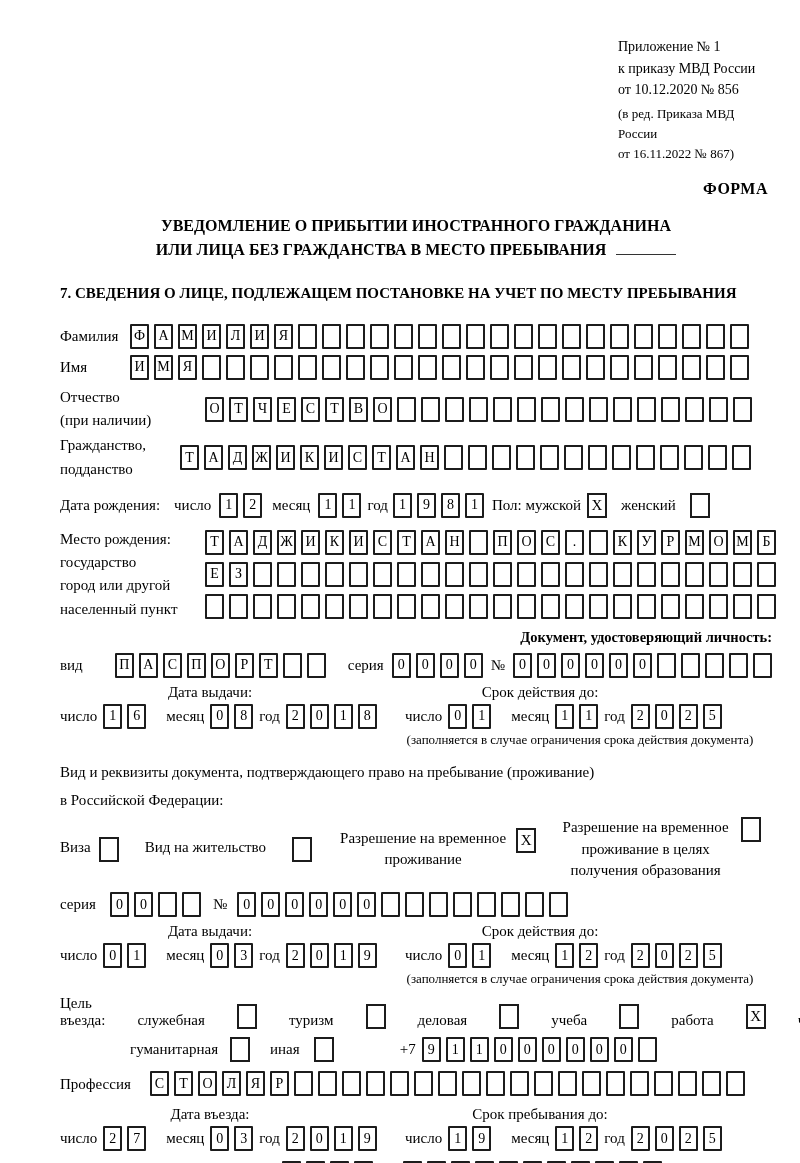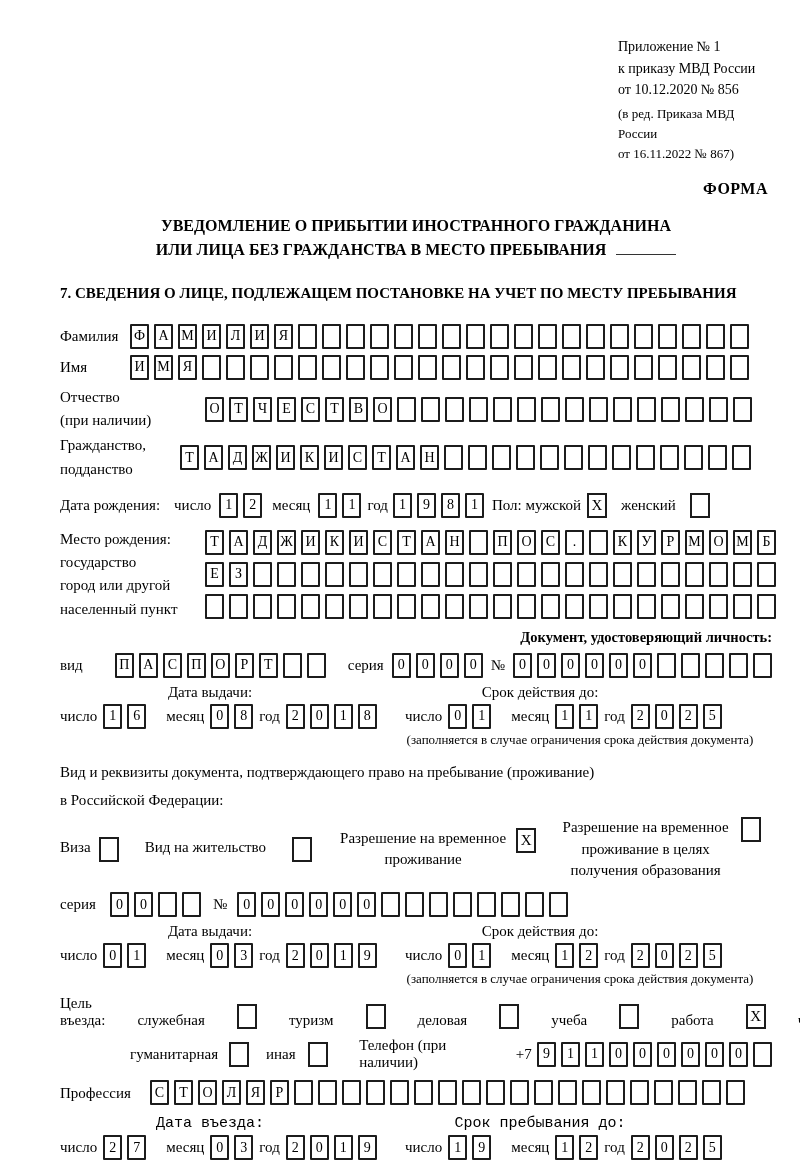--- a/index.html
+++ b/index.html
@@ -546,21 +546,20 @@
 
   <div class="frow" style="margin-top:8px;align-items:center;margin-left:70px;">
     <span>гуманитарная</span>
     <span style="width:12px;"></span>
     <span class="checkbox"></span>
     <span style="width:20px;"></span>
     <span>иная</span>
     <span style="width:14px;"></span>
     <span class="checkbox"></span>
     <span style="width:36px;"></span>
-    <span>Телефон (при наличии)</span>
     <span style="width:30px;"></span>
     <span>+7</span>
     <span style="width:6px;"></span>
     <span class="cells">
         <span class="cell">9</span>
         <span class="cell">1</span>
         <span class="cell">1</span>
         <span class="cell">0</span>
         <span class="cell">0</span>
         <span class="cell">0</span>
@@ -595,21 +594,21 @@
         <span class="cell"></span>
         <span class="cell"></span>
         <span class="cell"></span>
         <span class="cell"></span>
         <span class="cell"></span>
         <span class="cell"></span>
         <span class="cell"></span>
       </div>
   </div>
 
-  <div class="dhead" style="margin-top:10px;font-family:Liberation Mono, monospace;">
+  <div class="dhead" style="margin-top:10px;">
     <div class="h1">Дата въезда:</div>
     <div class="h2">Срок пребывания до:</div>
   </div>
   <div class="drow">
     <div class="dgrp dgrp-left">
       <span>число</span>
       <span class="cells">
           <span class="cell">2</span>
           <span class="cell">7</span>
         </span>

